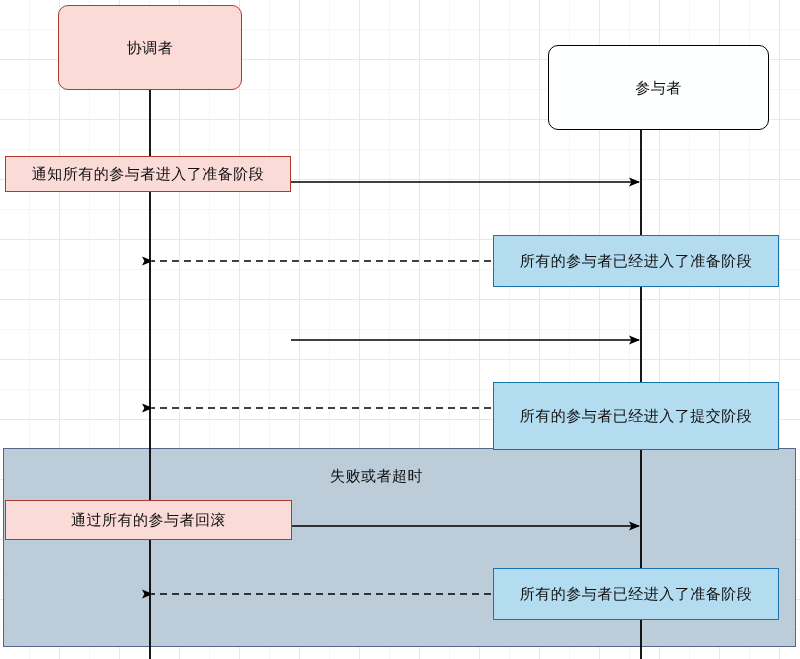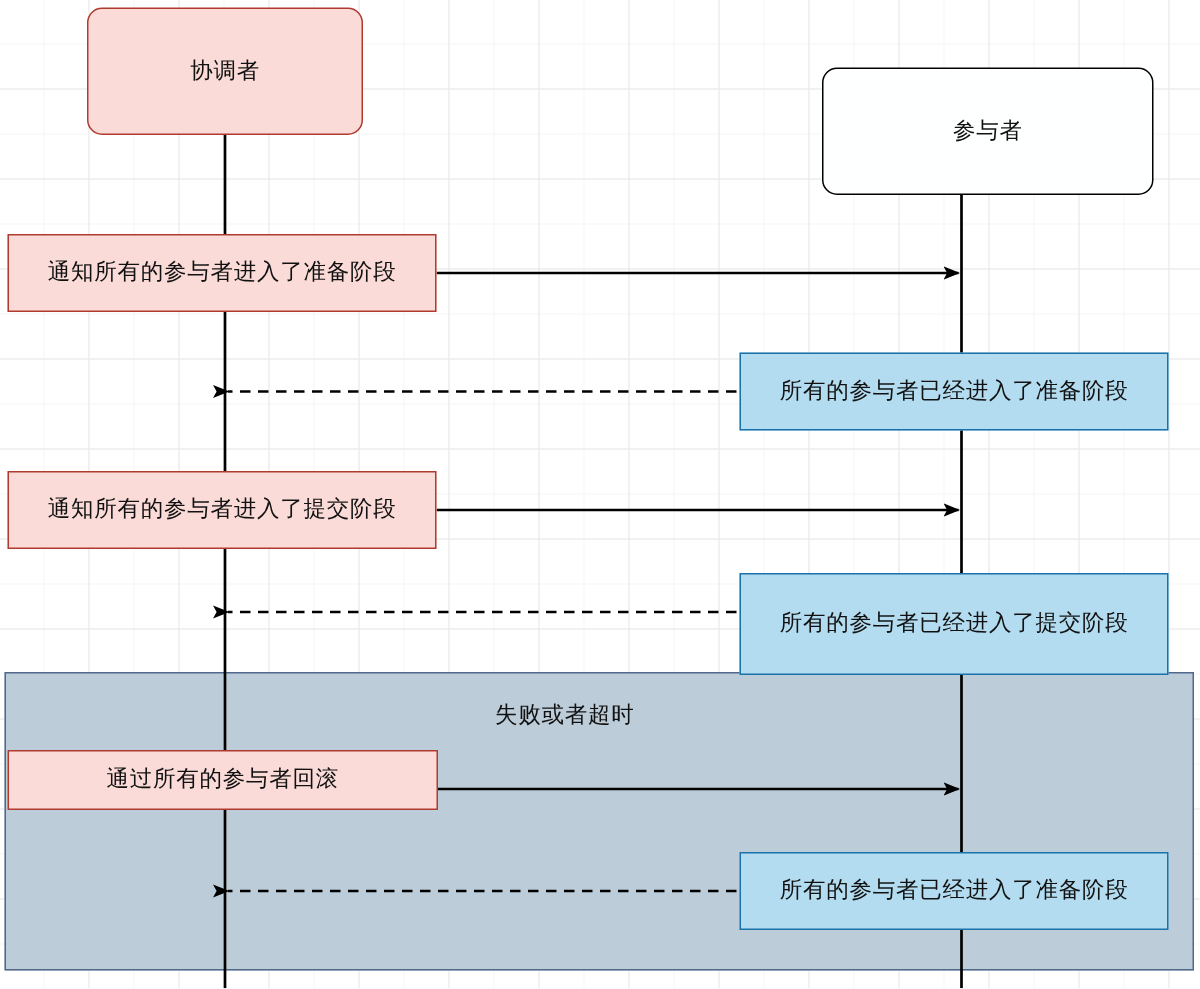--- a/index.html
+++ b/index.html
@@ -109,28 +109,25 @@
   </svg>
 
   <div class="box actor-box" id="actor-coordinator" style="left: 58px; top: 5px; width: 184px; height: 85px; background: rgb(250, 219, 216); border-color: rgb(176, 58, 46);">
     <span>协调者</span>
   </div>
 
   <div class="box actor-box" id="actor-participant" style="left: 548px; top: 0; width: 221px; height: 85px; background: rgb(254, 255, 255); border-color: rgb(0, 0, 0); margin-top: 45px;">
     <span>参与者</span>
   </div>
 
-  <div class="box msg-box" id="msg-0" style="left: 5px; top: 156px; width: 286px; height: 52px; background: rgb(250, 219, 216); border-color: rgb(176, 58, 46);">
+  <div class="box msg-box" id="msg-0" style="left: 5px; top: 156px; width: 286px; height: 36px; background: rgb(250, 219, 216); border-color: rgb(176, 58, 46);">
     <span>通知所有的参与者进入了准备阶段</span>
   </div>
   <div class="box msg-box" id="msg-1" style="left: 493px; top: 235px; width: 286px; height: 52px; background: rgb(179, 220, 240); border-color: rgb(26, 114, 171);">
     <span>所有的参与者已经进入了准备阶段</span>
-  </div>
-  <div class="box msg-box" id="msg-2" style="left: 5px; top: 314px; width: 286px; height: 52px; background: rgb(250, 219, 216); border-color: rgb(176, 58, 46);">
-    <span>通知所有的参与者进入了提交阶段</span>
   </div>
   <div class="box msg-box" id="msg-3" style="left: 493px; top: 382px; width: 286px; height: 68px; background: rgb(179, 220, 240); border-color: rgb(26, 114, 171);">
     <span>所有的参与者已经进入了提交阶段</span>
   </div>
   <div class="box msg-box" id="msg-4" style="left: 5px; top: 500px; width: 287px; height: 40px; background: rgb(250, 219, 216); border-color: rgb(176, 58, 46);">
     <span>通过所有的参与者回滚</span>
   </div>
   <div class="box msg-box" id="msg-5" style="left: 493px; top: 568px; width: 286px; height: 52px; background: rgb(179, 220, 240); border-color: rgb(26, 114, 171);">
     <span>所有的参与者已经进入了准备阶段</span>
   </div>

